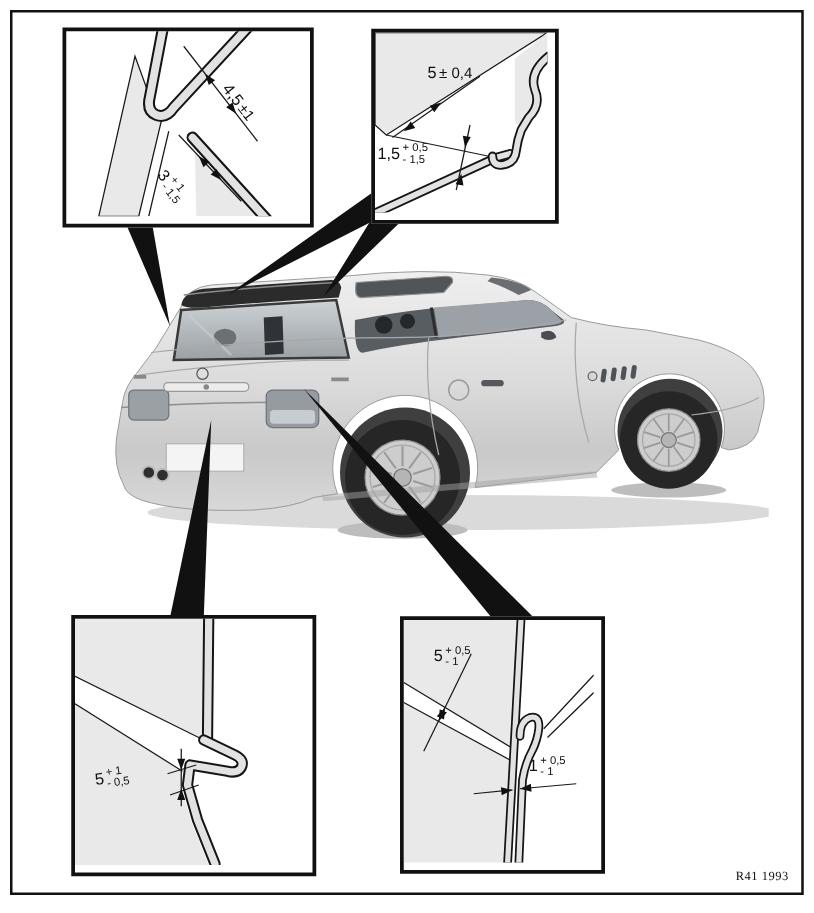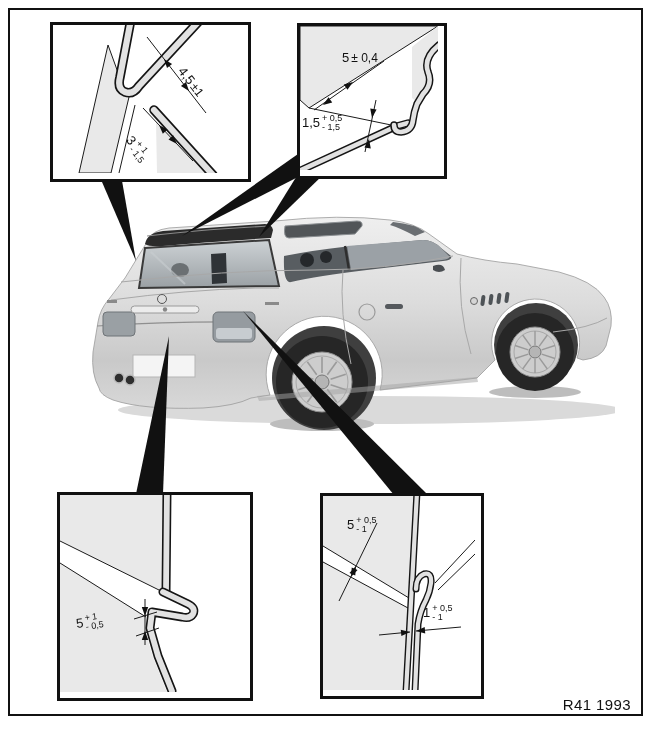--- a/index.html
+++ b/index.html
@@ -9,21 +9,21 @@
   .callout{position:absolute;background:#fff;border:3px solid #111;z-index:3;}
   .callout svg{display:block;}
   .overlay{position:absolute;left:0;top:0;z-index:2;}
   .car{position:absolute;left:85px;top:212px;z-index:1;}
   .dim{position:absolute;display:flex;align-items:center;gap:2px;font-size:13px;
        color:#111;white-space:nowrap;z-index:5;font-weight:500;}
   .dim .stk{display:flex;flex-direction:column;justify-content:center;font-size:9px;line-height:8.5px;font-weight:500;}
   .dim .pm{font-size:12px;}
   .rot55{transform:rotate(52deg);transform-origin:left center;}
   .rotm8{transform:rotate(-8deg);transform-origin:left center;}
-  .ref{position:absolute;right:20px;top:696px;font-size:15px;letter-spacing:.4px;z-index:5;}
+  .ref{position:absolute;right:20px;top:696px;font-size:10px;letter-spacing:.4px;z-index:5;font-family:Liberation Serif, serif;}
   .dln{stroke:#1a1a1a;stroke-width:1;fill:none;}
   .edge{stroke:#1a1a1a;stroke-width:1;fill:none;}
   .grayp{fill:#e9e9e9;}
   .bandK{fill:none;stroke:#151515;stroke-linejoin:round;stroke-linecap:round;}
   .bandG{fill:none;stroke:#e2e2e2;stroke-linejoin:round;stroke-linecap:round;}
   .ah{fill:#111;}
 </style>
 </head>
 <body>
 

